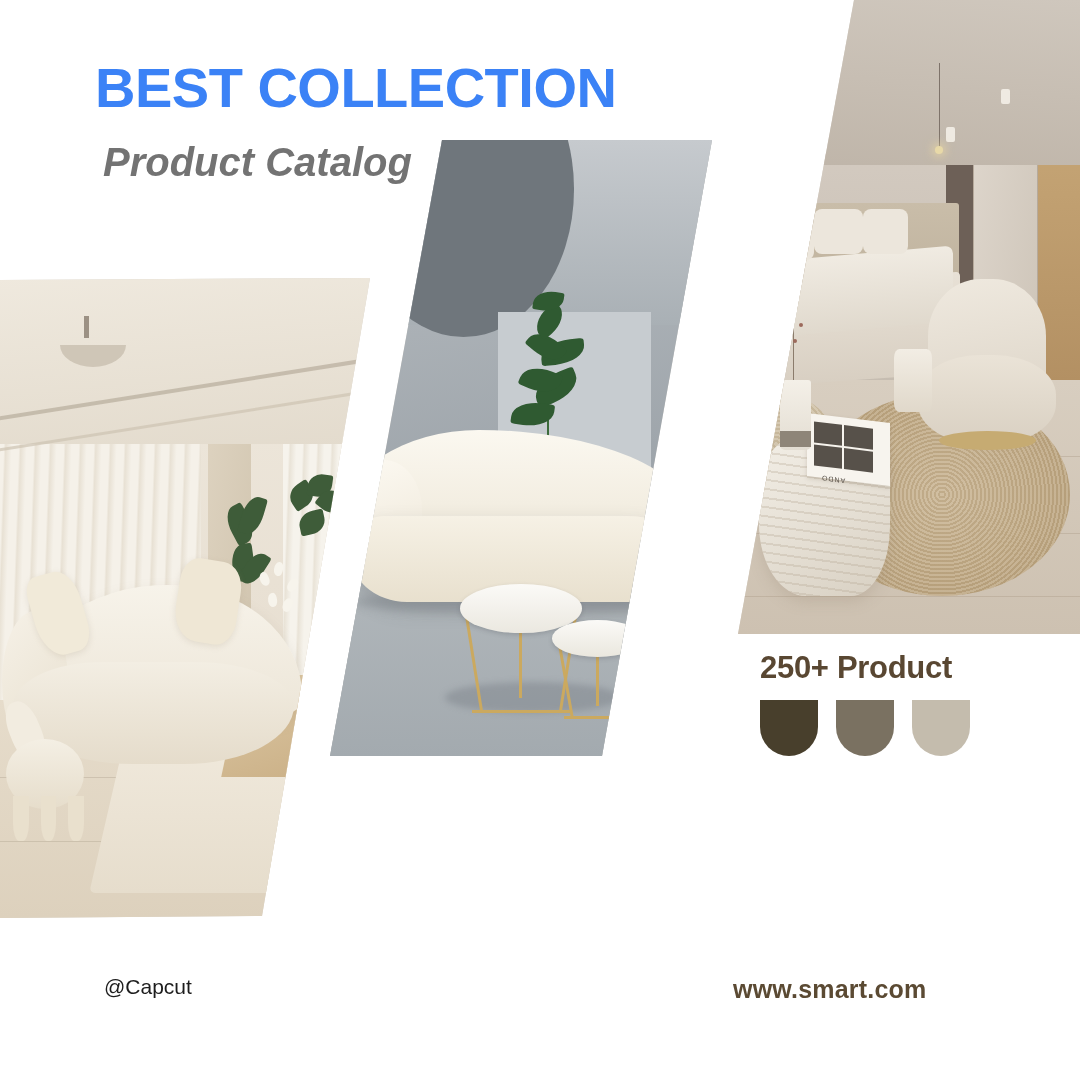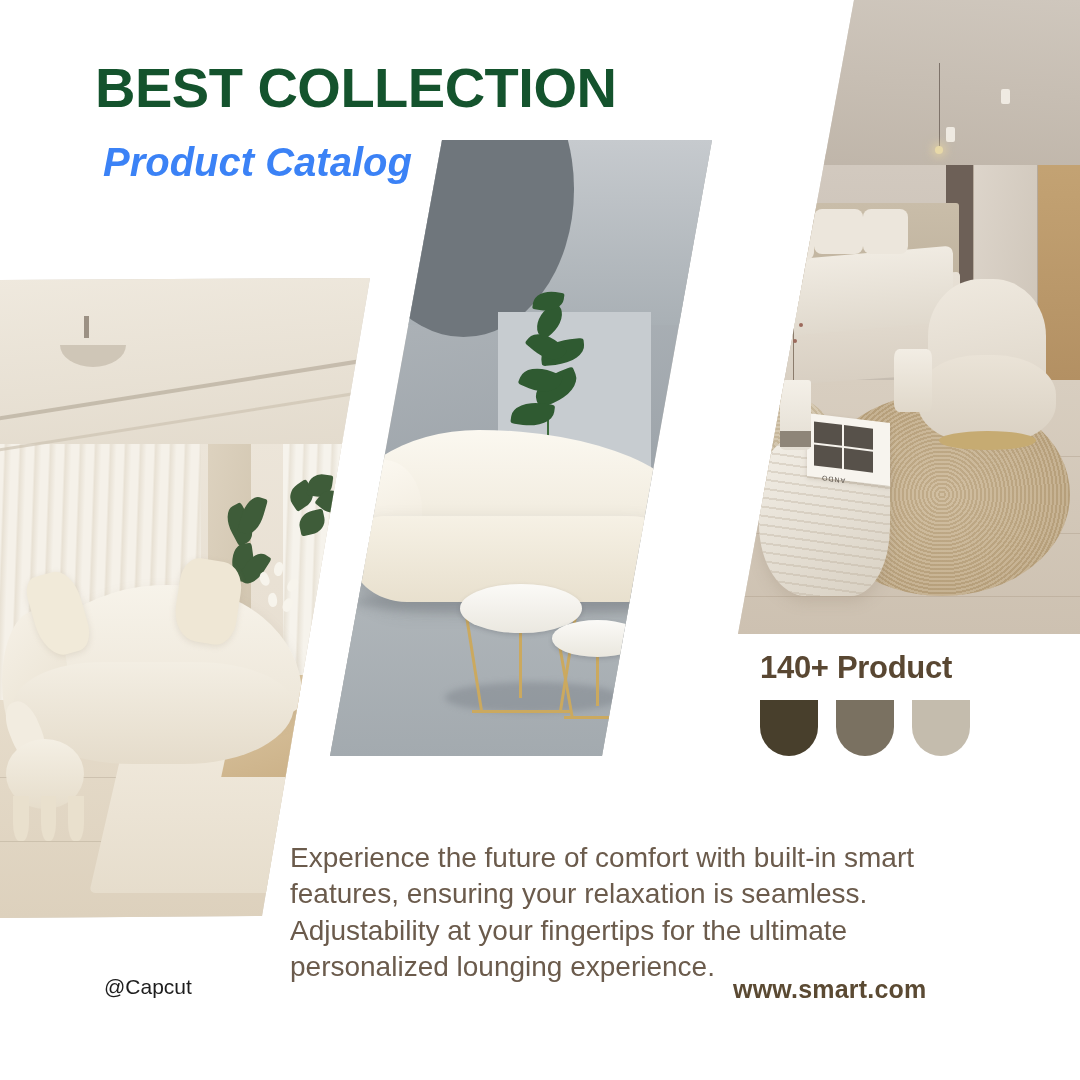--- a/index.html
+++ b/index.html
@@ -213,22 +213,22 @@
     font-family:"Liberation Sans",sans-serif;}
   .website{position:absolute;left:733px;top:975px;font-size:25px;font-weight:bold;
     color:#5b4a33;z-index:40;letter-spacing:.2px;font-family:"Liberation Sans",sans-serif;}
 </style>
 </head>
 <body>
 
 <div class="poster" style="background: rgb(255, 255, 255);">
 
   <div class="header">
-    <h1 class="title" style="color: #14532d;">BEST COLLECTION</h1>
-    <h2 class="subtitle" style="color: #3b82f6;">Product Catalog</h2>
+    <h1 class="title" style="color: #3b82f6;">BEST COLLECTION</h1>
+    <h2 class="subtitle" style="color: #737373;">Product Catalog</h2>
   </div>
 
   <div class="panel panel-left">
     <div class="scene">
       <div class="l-wall"></div>
       <div class="l-curtain"></div>
       <div class="l-column"></div>
       <div class="l-curtain2"></div>
 
       <div class="l-ceiling"></div>
@@ -375,26 +375,25 @@
       <div class="r-twig"></div>
       <div class="r-bud" style="left:15%;top:49%"></div>
       <div class="r-bud" style="left:17.5%;top:51%"></div>
       <div class="r-bud" style="left:16%;top:53.5%"></div>
       <div class="r-vase"></div>
       <div class="r-vase-band"></div>
     </div>
   </div>
 
   <div class="product-block">
-    <p class="product-count" style="color: rgb(89, 71, 50);">140+ Product</p>
+    <p class="product-count" style="color: rgb(89, 71, 50);">250+ Product</p>
     <div class="swatches">
       <div class="swatch" style="background: rgb(72, 63, 44);"></div>
       <div class="swatch" style="background: rgb(122, 113, 97);"></div>
       <div class="swatch" style="background: rgb(196, 188, 173);"></div>
     </div>
   </div>
 
-  <p class="body-copy" style="color: rgb(107, 91, 76);">Experience the future of comfort with built-in smart features, ensuring your relaxation is seamless. Adjustability at your fingertips for the ultimate personalized lounging experience.</p>
 
   <div class="handle" style="color: rgb(29, 29, 29);">@Capcut</div>
   <div class="website" style="color: rgb(91, 74, 51);">www.smart.com</div>
 
 </div>
 
 </body></html>

